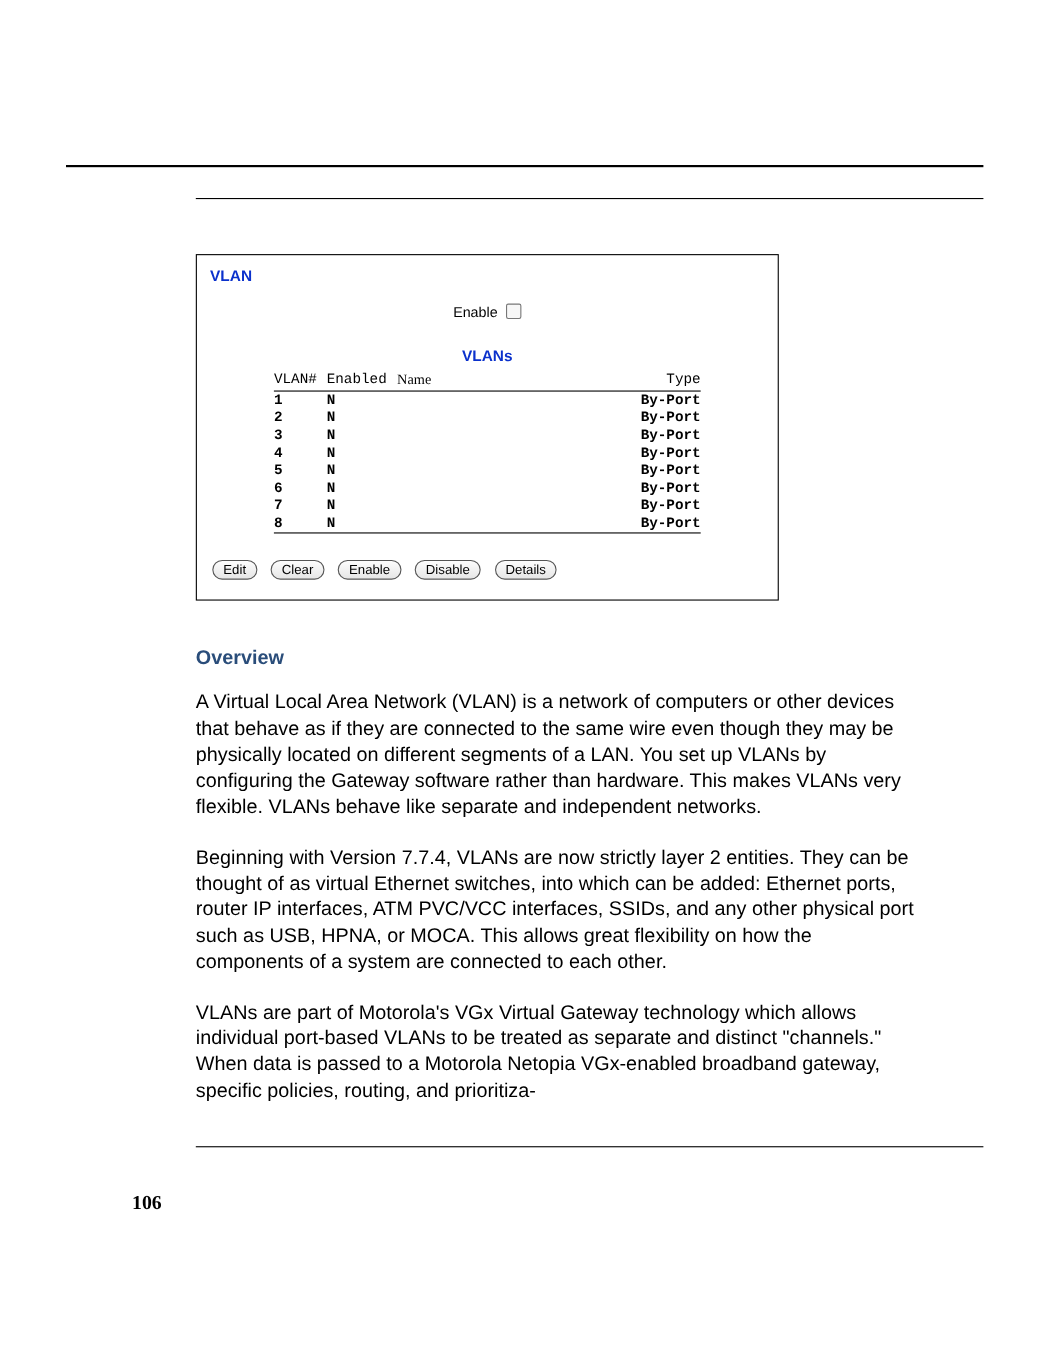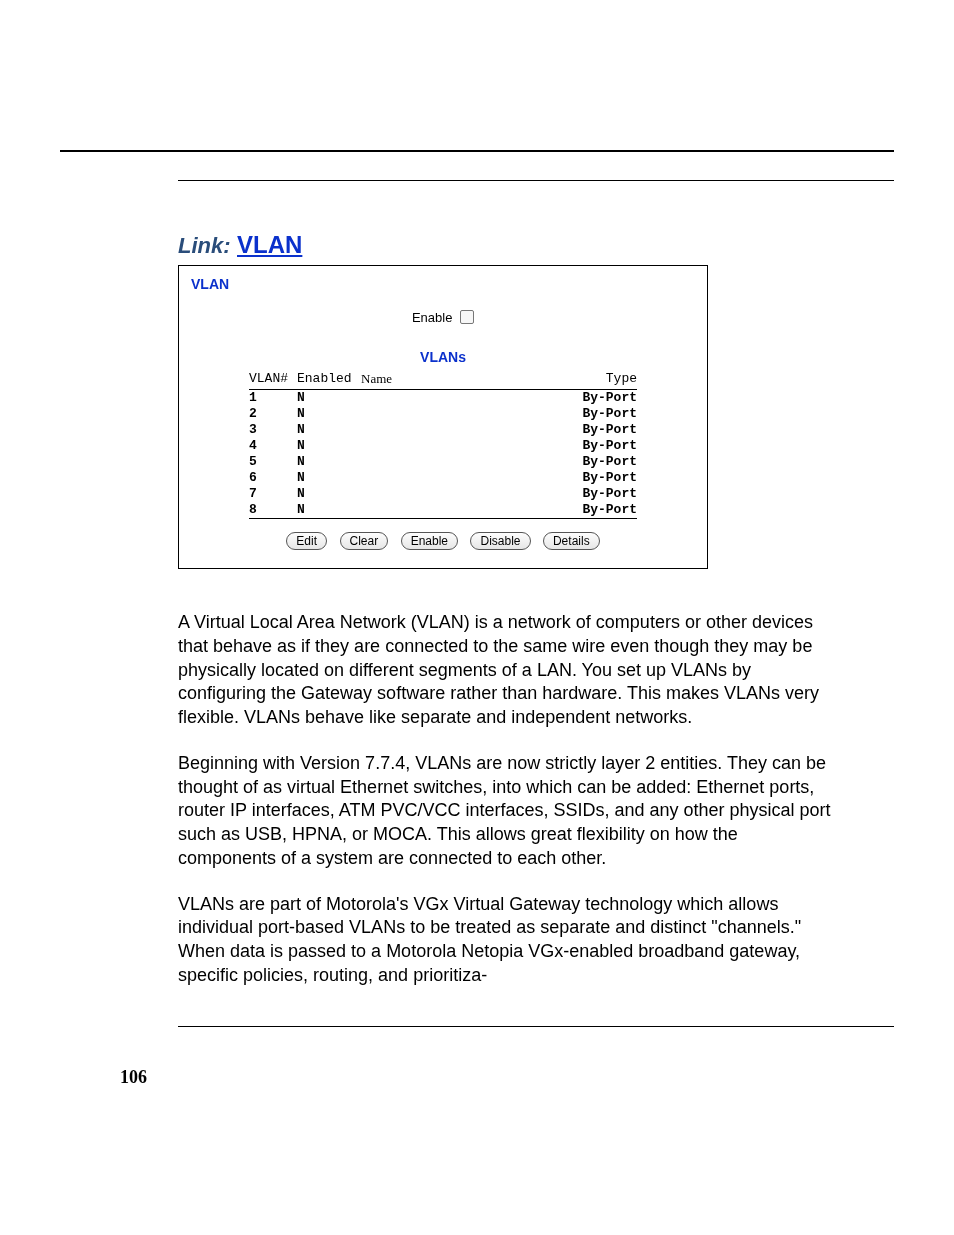--- a/index.html
+++ b/index.html
@@ -109,22 +109,21 @@
   .col-ty  { width: 70px; text-align: right; }
   .tbl-body {
     border-top: 1px solid #000;
   }
   .tbl-row {
     display: flex;
     font-weight: bold;
     line-height: 16px;
   }
   .btn-row {
-    text-align: center;
-    margin-top: 12px;
+    margin-top: 24px;
   }
   .btn-row2 {
     text-align: center;
     margin-top: 28px;
   }
   .ui-btn {
     display: inline-block;
     font-size: 12px;
     font-family: Arial, Helvetica, sans-serif;
     border: 1px solid #555;
@@ -159,24 +158,20 @@
 </style>
 </head>
 <body>
 
 <div class="page">
   <div class="top-rule"></div>
   <div class="inner-rule"></div>
 
   <div class="content">
 
-    <div class="heading-line">
-      <span class="link-prefix">Link:</span>
-      <span class="link-title">VLAN</span>
-    </div>
 
 
     <div class="screenshot">
       <div class="vlan-hdr">VLAN</div>
 
       <div class="enable-row">
         <span>Enable</span>
         <span class="chk"></span>
       </div>
 
@@ -244,20 +239,21 @@
       <div class="btn-row">
         <span class="ui-btn">Edit</span>
         <span class="ui-btn">Clear</span>
         <span class="ui-btn">Enable</span>
         <span class="ui-btn">Disable</span>
         <span class="ui-btn">Details</span>
       </div>
 
     </div>
 
+    <div class="overview-h">Overview</div>
 
     <div class="para">A Virtual Local Area Network (VLAN) is a network of computers or other devices that behave as if they are connected to the same wire even though they may be physically located on different segments of a LAN. You set up VLANs by configuring the Gateway software rather than hardware. This makes VLANs very flexible. VLANs behave like separate and independent networks.</div>
     <div class="para">Beginning with Version 7.7.4, VLANs are now strictly layer 2 entities. They can be thought of as virtual Ethernet switches, into which can be added: Ethernet ports, router IP interfaces, ATM PVC/VCC interfaces, SSIDs, and any other physical port such as USB, HPNA, or MOCA. This allows great flexibility on how the components of a system are connected to each other.</div>
     <div class="para">VLANs are part of Motorola's VGx Virtual Gateway technology which allows individual port-based VLANs to be treated as separate and distinct "channels." When data is passed to a Motorola Netopia VGx-enabled broadband gateway, specific policies, routing, and prioritiza-</div>
 
   </div>
 
   <div class="foot-rule"></div>
   <div class="page-num">106</div>
 </div>

